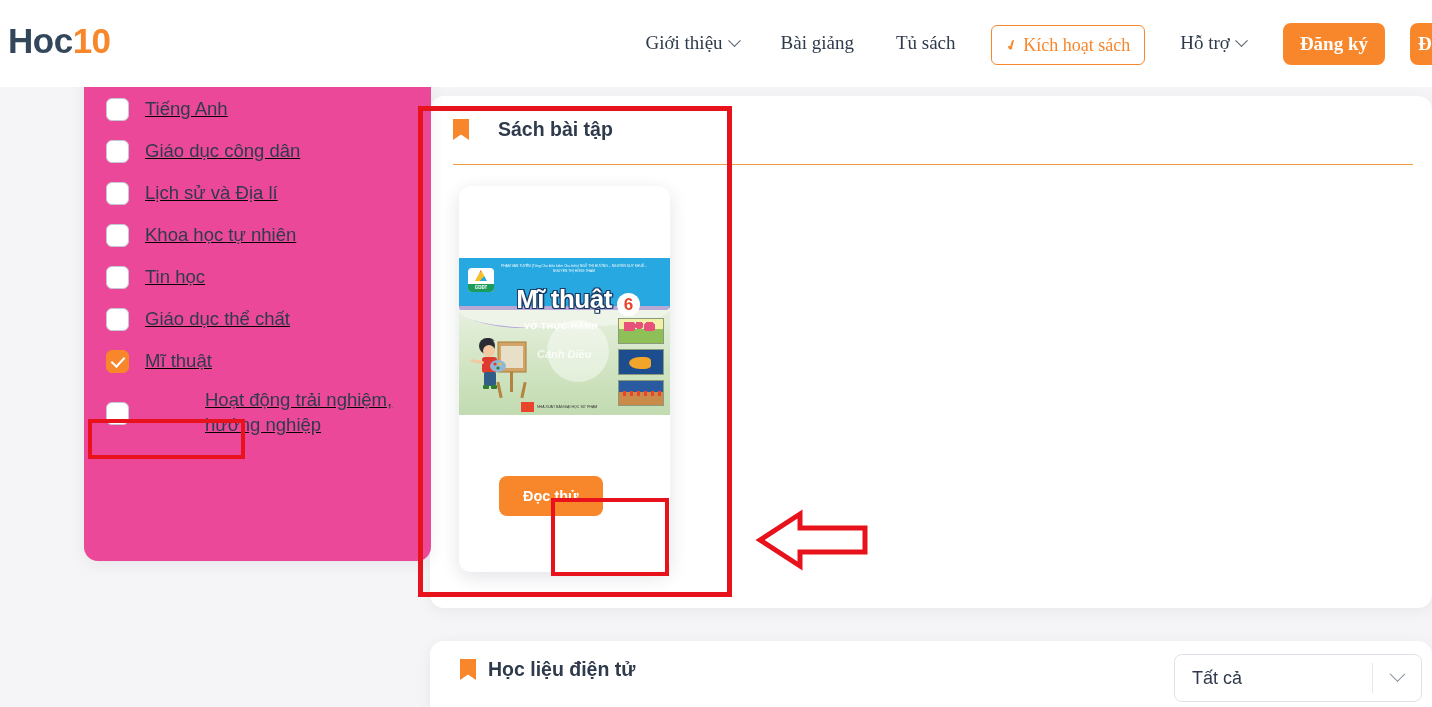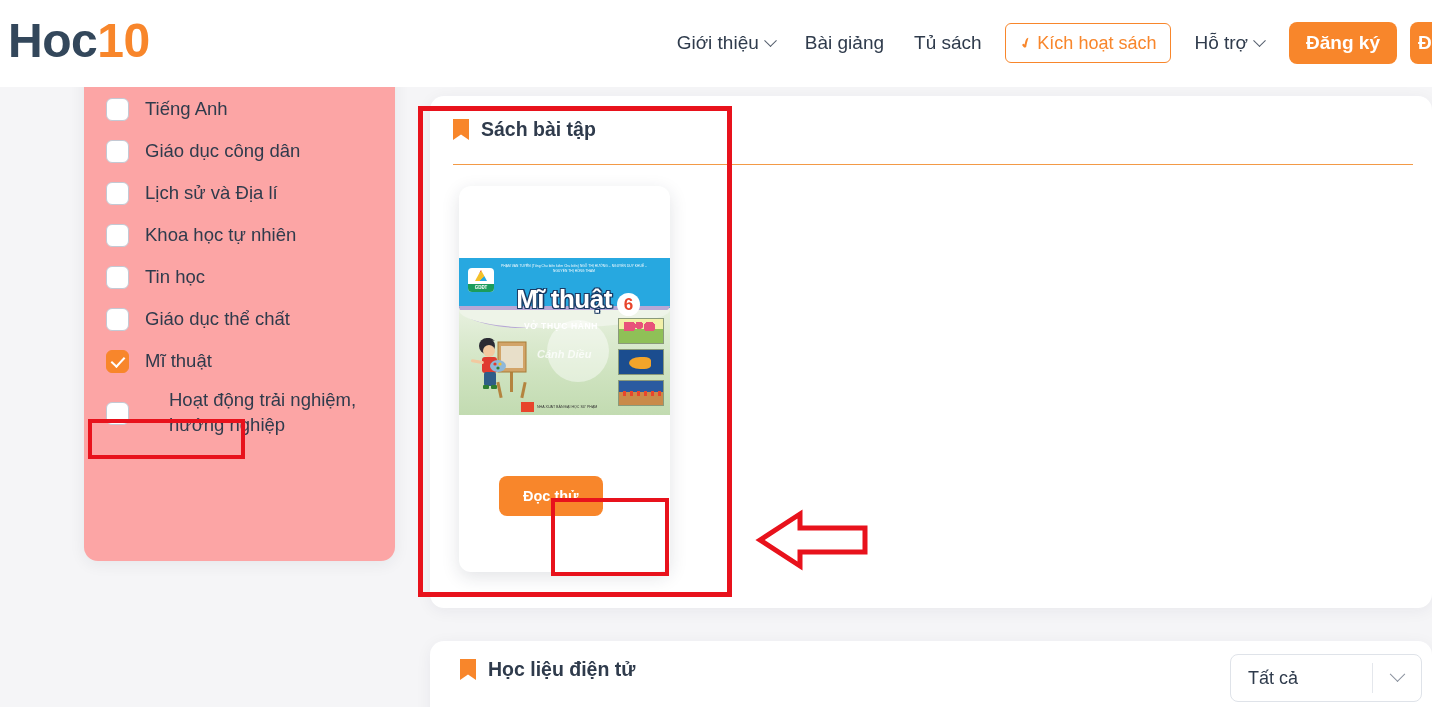--- a/index.html
+++ b/index.html
@@ -14,27 +14,27 @@
 
   
   .header {
     position: absolute; left: 0; top: 0;
     width: 1432px; height: 87px;
     background: #ffffff;
     z-index: 30;
   }
   .logo {
     position: absolute; left: 8px; top: 19px;
-    font-size: 48px; font-weight: bold; letter-spacing: -0.5px;
+    font-size: 35px; font-weight: bold; letter-spacing: -0.5px;
     line-height: 44px;
   }
   .logo .hoc { color: #33475b; }
   .logo .ten { color: #f8862b; }
 
-  .nav { position: absolute; right: 0px; top: 21px; display: flex; align-items: center; gap: 4px; }
+  .nav { position: absolute; right: 0px; top: 21px; display: flex; align-items: flex-end; gap: 16px; font-family: Liberation Serif, serif; }
   .nav-item {
     display: flex; align-items: center; gap: 7px;
     font-size: 19px; color: #2f3b4c; padding: 0 13px;
     white-space: nowrap; line-height: 44px;
   }
   .chev {
     display: inline-block; width: 9px; height: 9px;
     border-right: 1.8px solid #555f6e; border-bottom: 1.8px solid #555f6e;
     transform: rotate(45deg) translate(-2px,-2px);
   }
@@ -54,25 +54,26 @@
   }
   .btn-login-cut {
     background: #f8862b; color: #ffffff; font-weight: bold;
     font-size: 19px; border-radius: 8px 0 0 8px; height: 42px;
     display:flex; align-items:center; padding: 0 8px; margin-left: 9px;
     overflow:hidden; white-space: nowrap; max-width: 22px;
   }
 
   
   .sidebar {
-    position: absolute; left: 84px; top: 40px; width: 311px; height: 521px;
-    background: #fca5a5; border-radius: 14px;
+    position: absolute; left: 84px; top: 40px; width: 347px; height: 521px;
+    background: #ec4899; border-radius: 14px;
     box-shadow: 0 3px 16px rgba(30,40,60,0.07);
     padding-top: 48px;
     z-index: 5;
+    text-decoration: underline;
   }
   .subj-row {
     display: flex; align-items: center; gap: 16px;
     height: 42px; padding-left: 22px;
   }
   .subj-row.tall { height: 62px; align-items: center; justify-content: space-between; }
   .cb {
     width: 23px; height: 23px; min-width: 23px;
     border: 1.6px solid #c3c9d4; border-radius: 6px; background: #fff;
   }
@@ -88,21 +89,21 @@
   .subj-label { font-size: 18.5px; color: #2f3b4c; line-height: 1.35; }
 
   
   .card-main {
     position: absolute; left: 430px; top: 96px;
     width: 1002px; height: 512px;
     background: #ffffff; border-radius: 14px;
     box-shadow: 0 3px 16px rgba(30,40,60,0.06);
     z-index: 4;
   }
-  .sec-head { position: absolute; left: 23px; top: 22px; display: flex; align-items: center; gap: 12px; }
+  .sec-head { position: absolute; left: 23px; top: 22px; display: flex; align-items: center; gap: 29px; }
   .bookmark {
     width: 16px; height: 21px; background: #f8862b;
     clip-path: polygon(0 0, 100% 0, 100% 100%, 50% 74%, 0 100%);
   }
   .sec-title { font-size: 19.5px; font-weight: bold; color: #2f3b4c; }
   .divider { position: absolute; left: 23px; top: 68px; width: 960px; height: 1.4px; background: #f39a46; }
 
   
   .book-card {
     position: absolute; left: 459px; top: 186px;
@@ -167,21 +168,21 @@
   .card-bottom {
     position: absolute; left: 430px; top: 641px;
     width: 1002px; height: 120px;
     background: #ffffff; border-radius: 14px;
     box-shadow: 0 3px 16px rgba(30,40,60,0.06);
     z-index: 4;
   }
   .sec-head2 { position: absolute; left: 30px; top: 17px; display: flex; align-items: center; gap: 12px; }
   .select-all {
     position: absolute; right: 10px; top: 13px;
-    width: 192px; height: 48px;
+    width: 248px; height: 48px;
     border: 1px solid #dfe3e9; border-radius: 8px;
     background: #ffffff; display: flex; align-items: center;
   }
   .select-val { font-size: 18px; color: #2f3b4c; padding-left: 17px; flex: 1; }
   .select-sep { width: 1px; height: 30px; background: #e4e7ec; }
   .select-chev {
     width: 48px; display:flex; align-items:center; justify-content:center;
   }
   .select-chev i {
     display:block; width: 11px; height: 11px;

